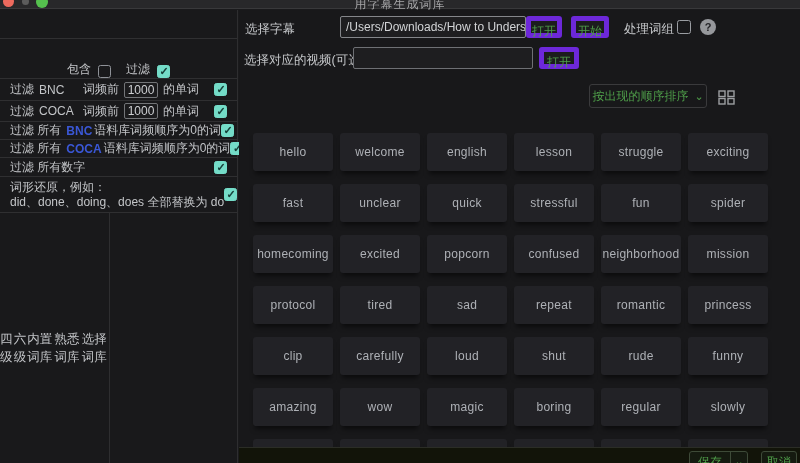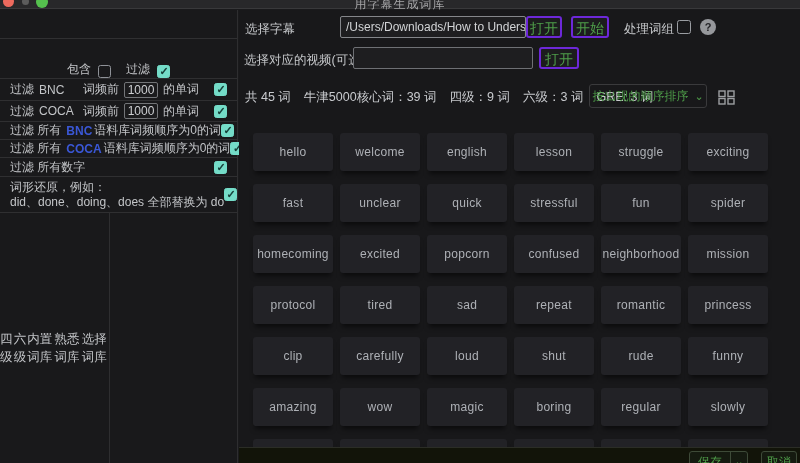--- a/index.html
+++ b/index.html
@@ -38,22 +38,22 @@
   .teal-text { color:#5ad1be; }
   .sb-text { font-size:12px; color:#c3c5c8; }
   .dict-col { position:absolute; top:202px; left:0; width:110px; bottom:0; border-right:1px solid #2e2e30;
               display:flex; flex-direction:row; align-items:center; padding-top:8px; }
   .dict-item { height:24px; line-height:18px; font-size:12.5px; color:#c3c5c8; cursor:default; }
   
   .rightpanel { position:absolute; left:239px; top:10px; right:0; height:437px; background:#18181a; }
   .rlabel { position:absolute; font-size:12.5px; color:#c6c8cb; white-space:nowrap; }
   .tinput { position:absolute; height:22px; background:#1e1e20; border-radius:2px; color:#d2d4d6;
             font-size:12px; padding:0 5px; line-height:20px; white-space:nowrap; overflow:hidden; }
-  .gbtn { position:absolute; height:22px; background:#1c1c1e; border:2px solid #6d28d9; border-radius:3px;
-          color:#4f9f4a; font-size:14px; text-align:center; line-height:20px; cursor:pointer; }
+  .gbtn { position:absolute; height:22px; background:#1c1c1e; border:5px solid #6d28d9; border-radius:3px;
+          color:#4f9f4a; font-size:12px; text-align:center; line-height:20px; cursor:pointer; }
   .sq-cb { position:absolute; width:14px; height:14px; border:1.5px solid #9a9da2; border-radius:2.5px; background:transparent; }
   .help { position:absolute; width:16px; height:16px; border-radius:50%; background:#96989c; color:#242428;
           font-size:11px; font-weight:bold; text-align:center; line-height:16px; }
   .stats { position:absolute; left:6px; top:75px; height:24px; display:flex; align-items:center; gap:13px;
            font-size:12.5px; color:#c8cace; white-space:nowrap; }
   .sortbtn { position:absolute; left:350px; top:74px; width:118px; height:24px; border:1px solid #3a3a3c; border-radius:3px;
              color:#4f9f4a; font-size:12px; display:flex; align-items:center; justify-content:center; gap:6px; cursor:pointer; }
   .sort-caret { font-size:11px; line-height:10px; }
   .gridicon { position:absolute; left:479px; top:80px; width:17px; height:15px; cursor:pointer; }
   .grid { position:absolute; left:14px; top:123px; width:530px; display:grid;
@@ -147,27 +147,20 @@
     <div class="gbtn" style="left:287px; top:6px; width:36px;">打开</div>
     <div class="gbtn" style="left:332px; top:6px; width:38px;">开始</div>
     <span class="rlabel" style="left:385px; top:11px;">处理词组</span>
     <span class="sq-cb" style="left:438px; top:10px;"></span>
     <span class="help" style="left:461px; top:9px;">?</span>
 
     <span class="rlabel" style="left:5px; top:42px;">选择对应的视频(可选)</span>
     <div class="tinput" style="left:114px; top:37px; width:180px; border:1px solid #6e7074;"></div>
     <div class="gbtn" style="left:300px; top:37px; width:40px;">打开</div>
 
-    <div class="stats">
-        <span>共 45 词</span>
-        <span>牛津5000核心词：39 词</span>
-        <span>四级：9 词</span>
-        <span>六级：3 词</span>
-        <span>GRE: 3 词</span>
-      </div>
     <div class="sortbtn">
       <span>按出现的顺序排序</span>
       <span class="sort-caret">⌄</span>
     </div>
     <div class="gridicon">
       <svg width="17" height="15" viewBox="0 0 17 15">
         <rect x="1" y="1" width="6" height="5.5" fill="none" stroke="#9c9ea2" stroke-width="1.4"></rect>
         <rect x="10" y="1" width="6" height="5.5" fill="none" stroke="#9c9ea2" stroke-width="1.4"></rect>
         <rect x="1" y="8.5" width="6" height="5.5" fill="none" stroke="#9c9ea2" stroke-width="1.4"></rect>
         <rect x="10" y="8.5" width="6" height="5.5" fill="none" stroke="#9c9ea2" stroke-width="1.4"></rect>

